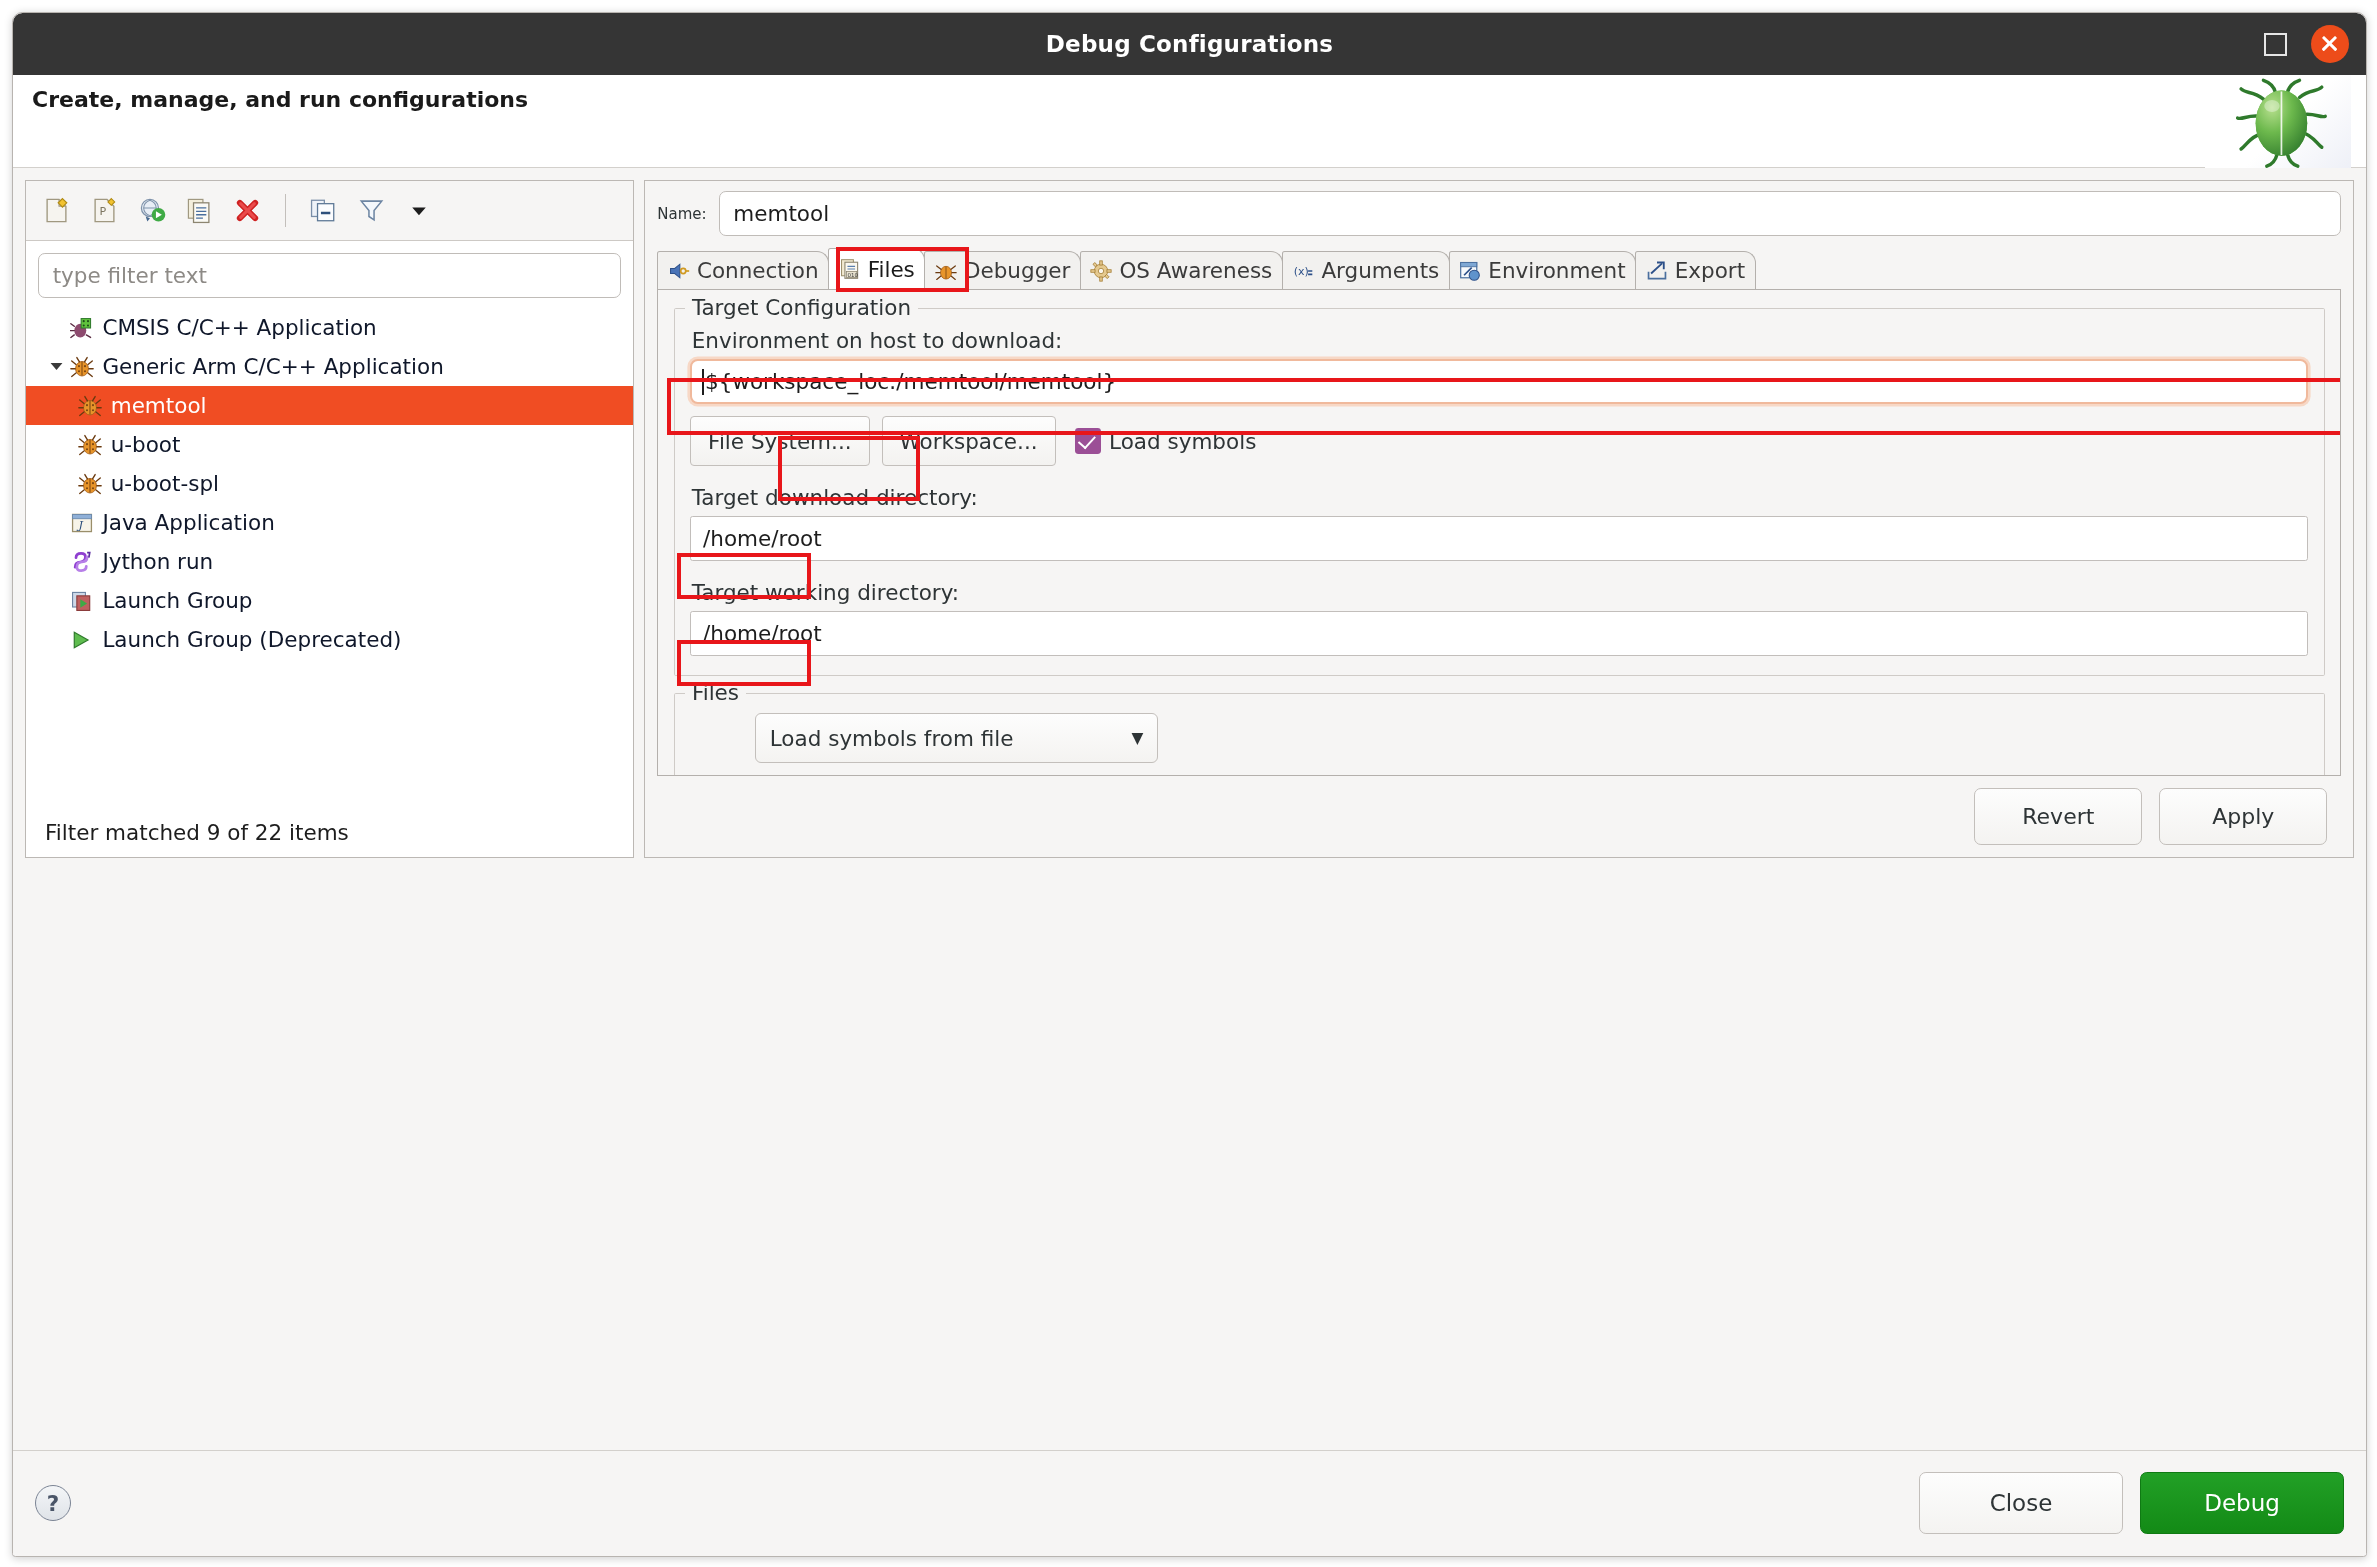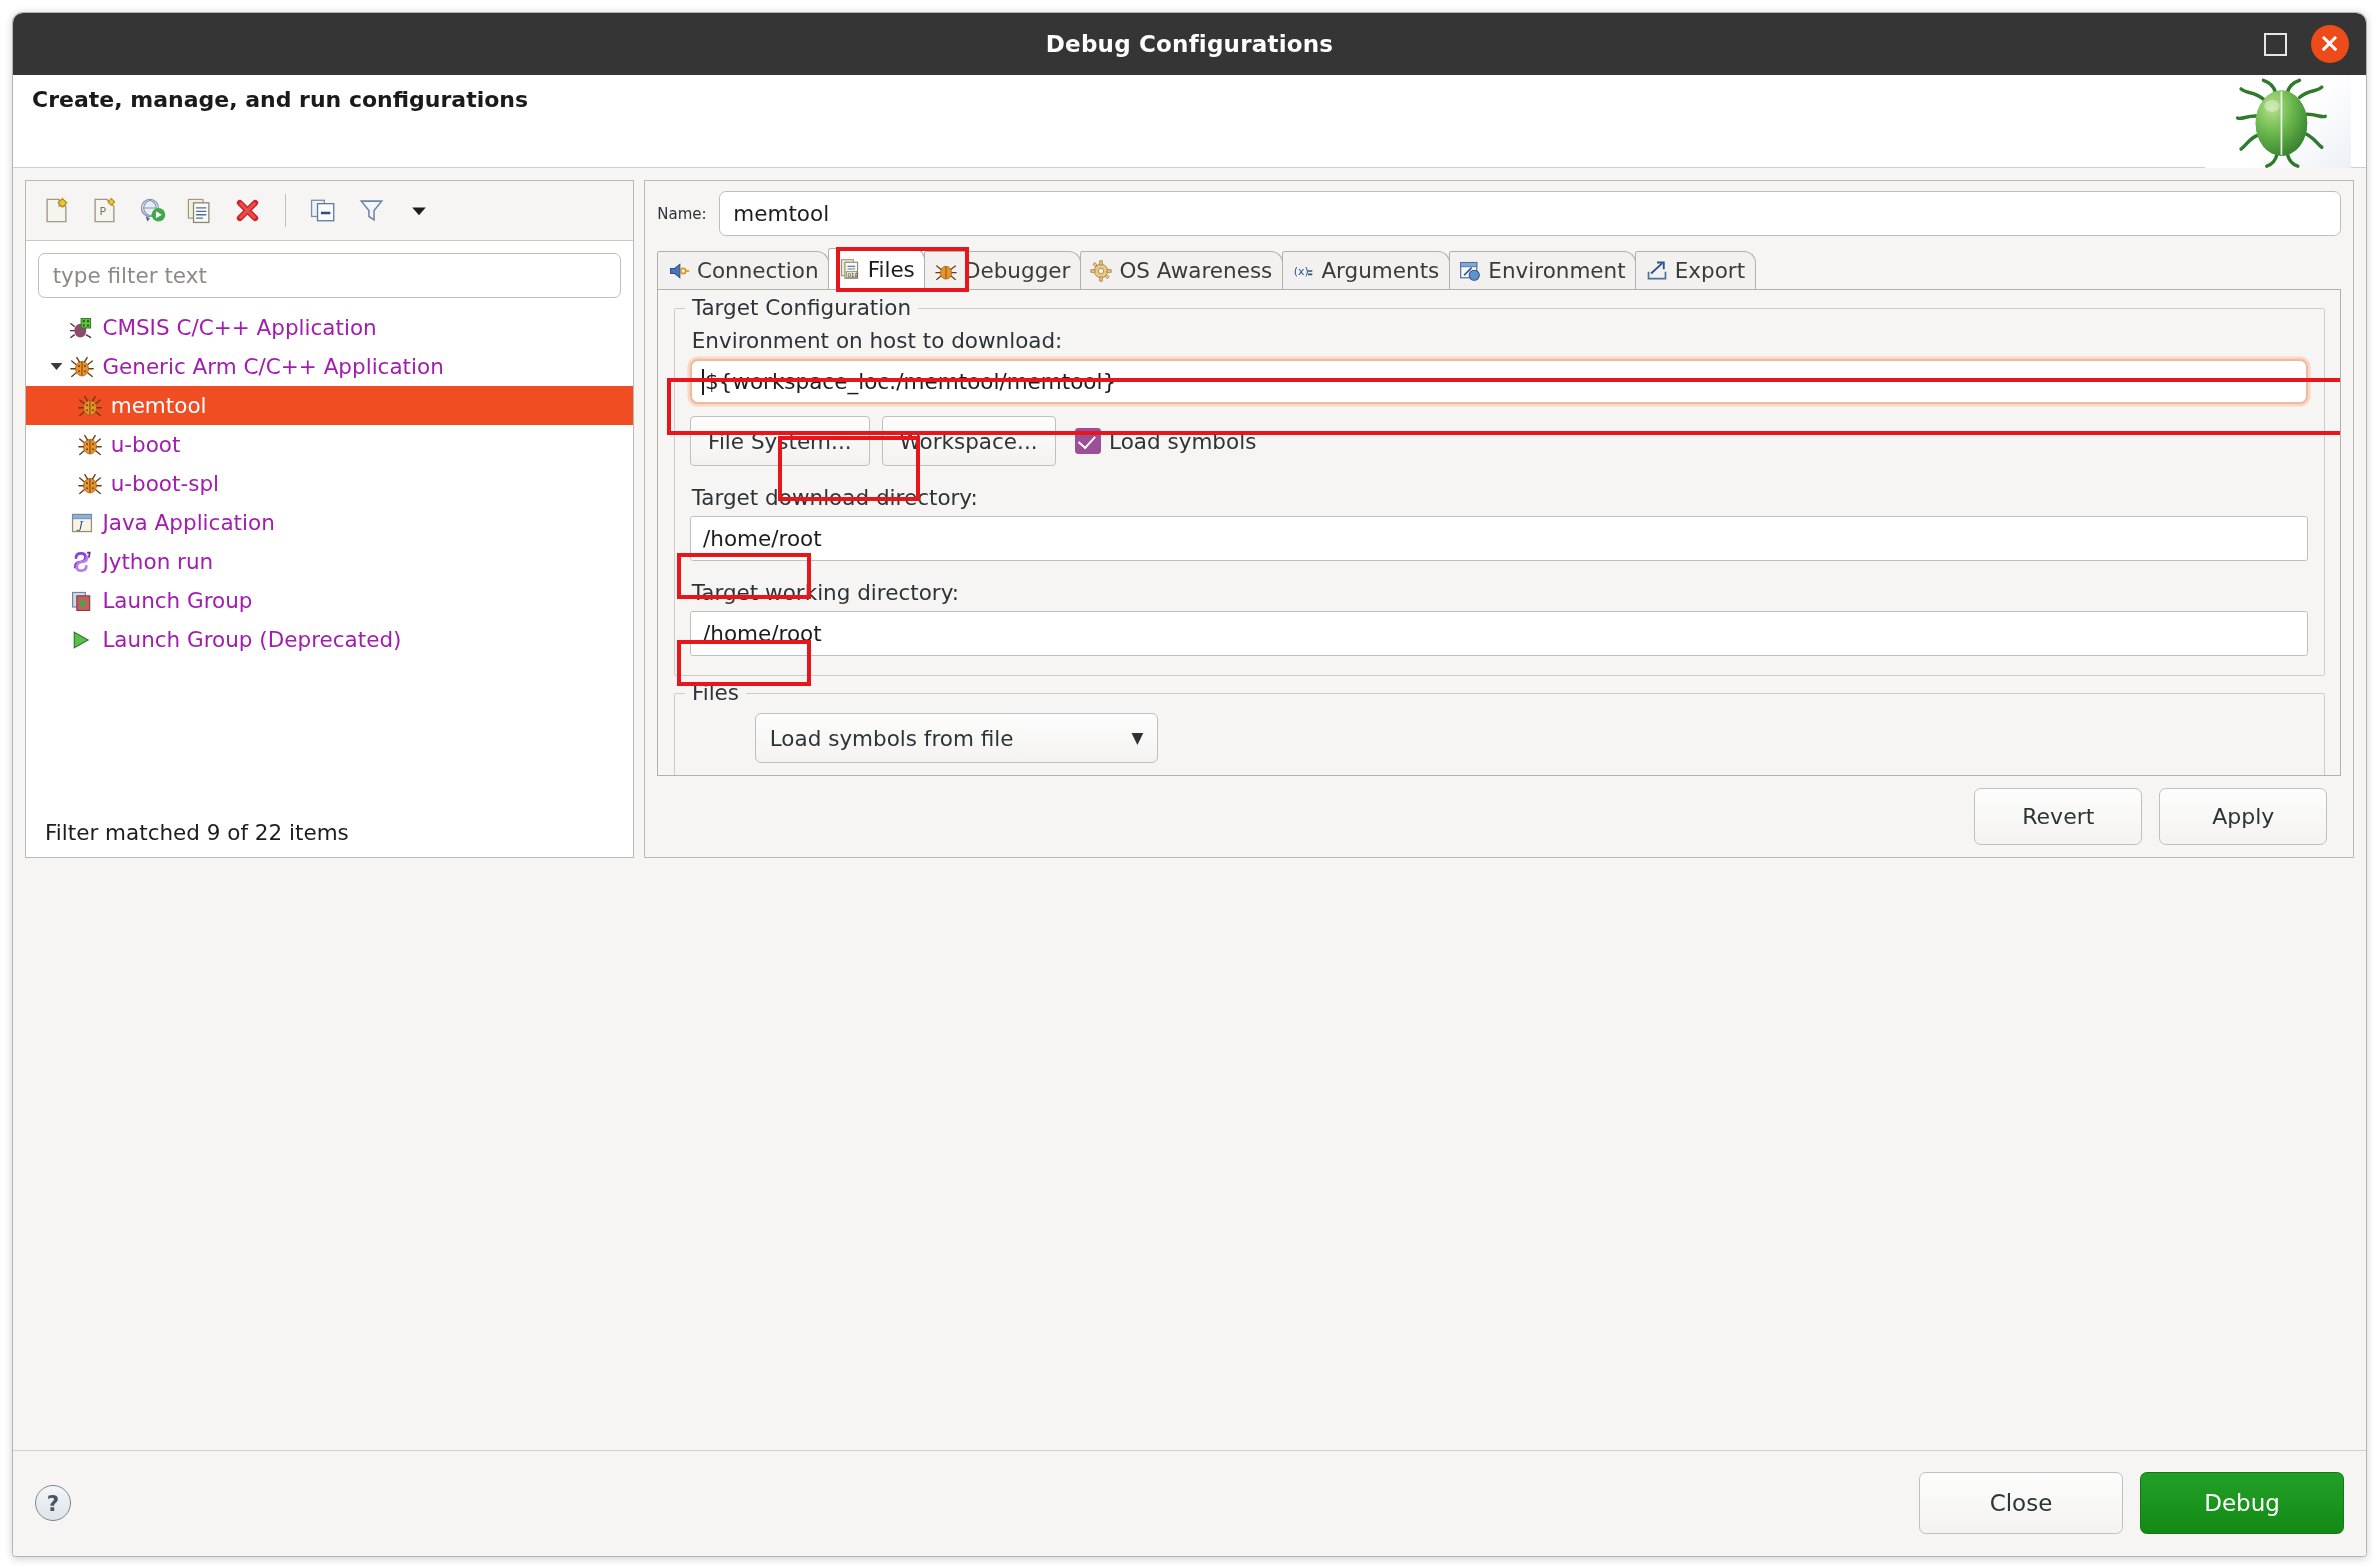--- a/index.html
+++ b/index.html
@@ -121,21 +121,21 @@
     width: 100%; height: 45px;
     border: 0.9px solid #c0bcb8; border-radius: 6.9px;
     background: #ffffff; box-sizing: border-box;
     padding: 0 13.7px; font-size: 21.5px; color: #2e3436;
     font-family: "DejaVu Sans", "Liberation Sans", sans-serif;
   }
   .filter-input::placeholder { color: #8d8a86; }
   .tree { flex: 1; padding-top: 5.1px; overflow: hidden; position: relative; }
   .tree-row {
     height: 39px; display: flex; align-items: center;
-    font-size: 21.5px; color: #a21caf; padding-left: 19px;
+    font-size: 21.5px; color: #0f172a; padding-left: 19px;
     white-space: nowrap;
   }
   .tree-row.selected { background: #f04d23; color: #ffffff; }
   .tree-indent-1 { padding-left: 19px; }
   .tree-indent-2 { padding-left: 51px; }
   .twisty {
     width: 22px; display: inline-flex; align-items: center; justify-content: center;
     margin-right: 1.7px;
   }
   .twisty-spacer { width: 22px; display: inline-block; margin-right: 1.7px; }

